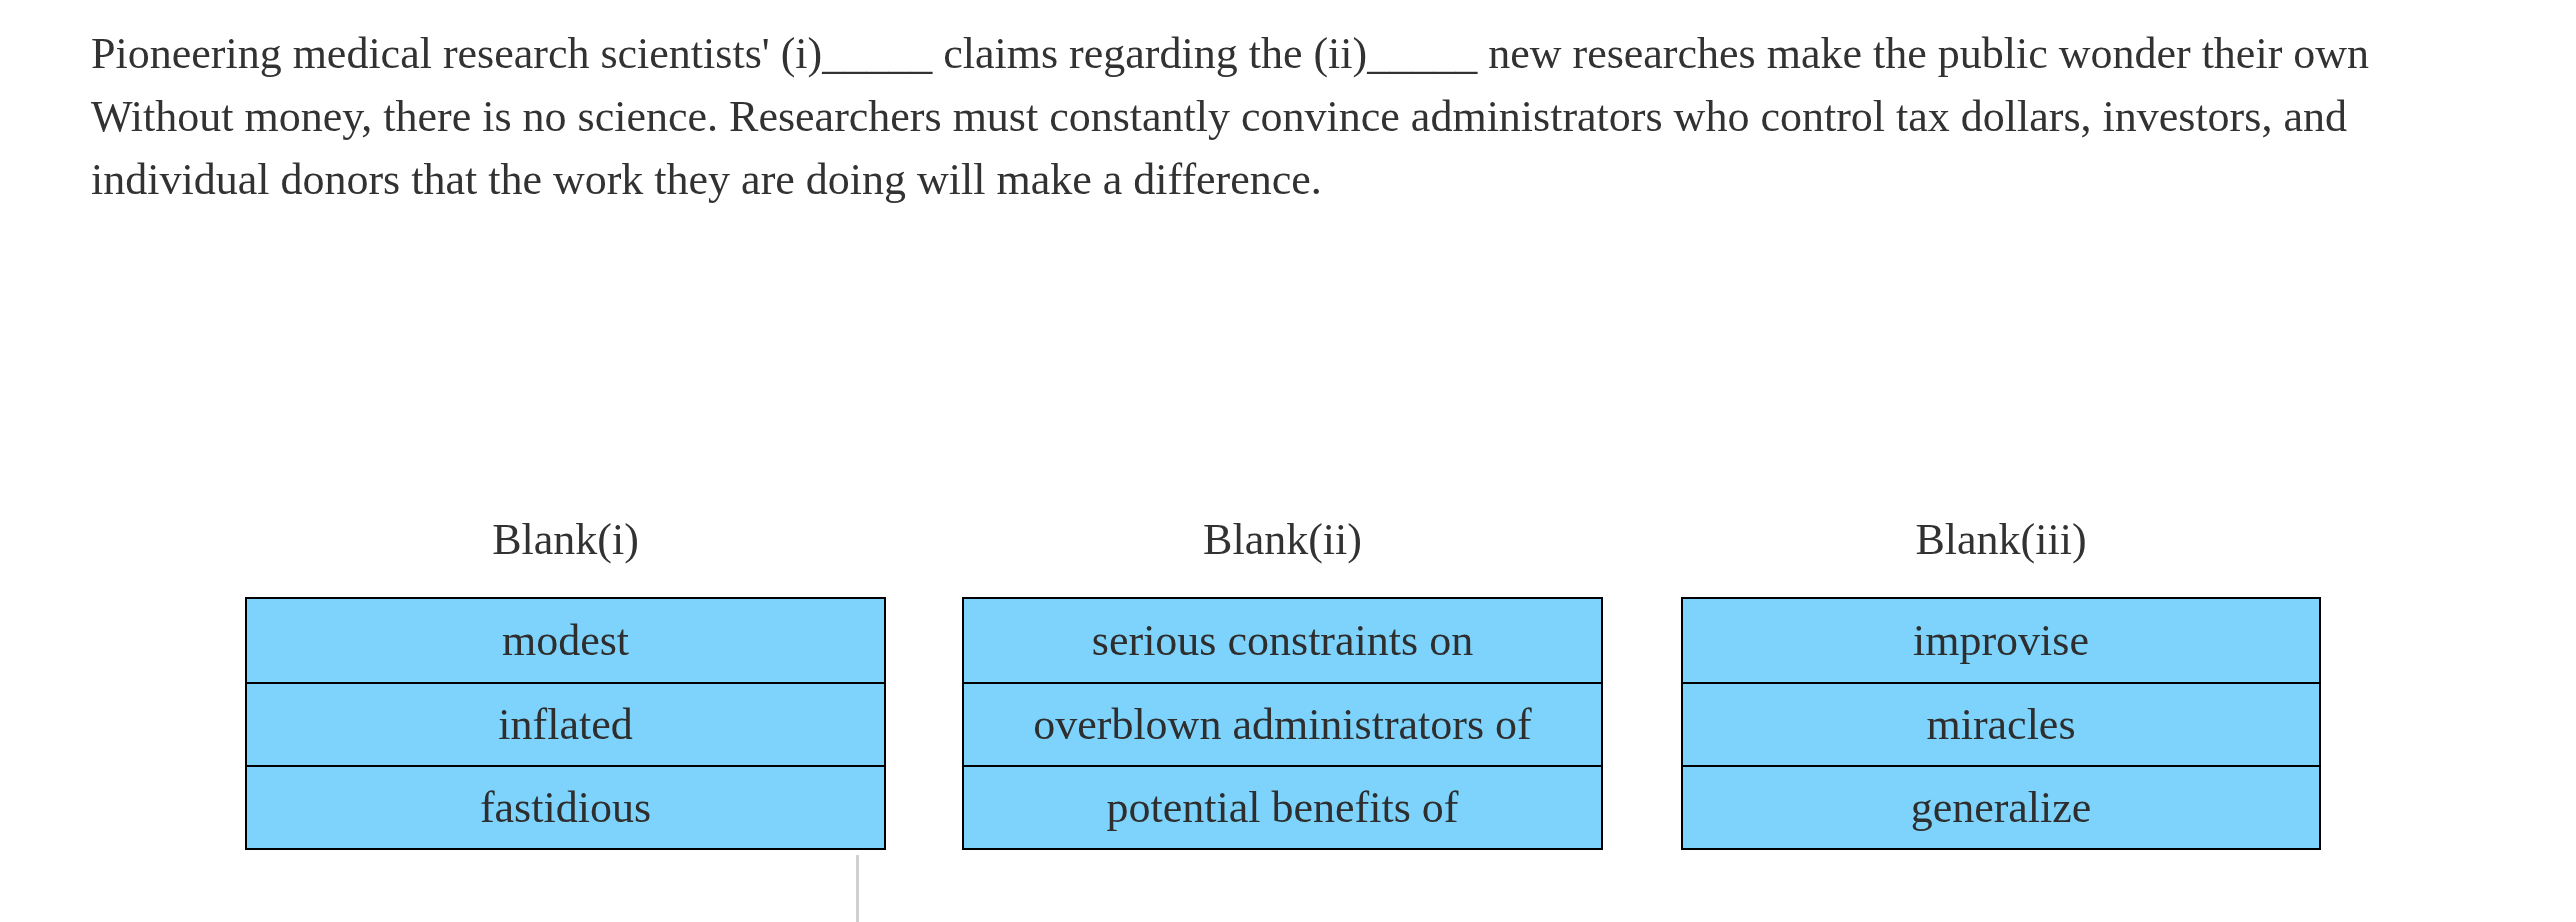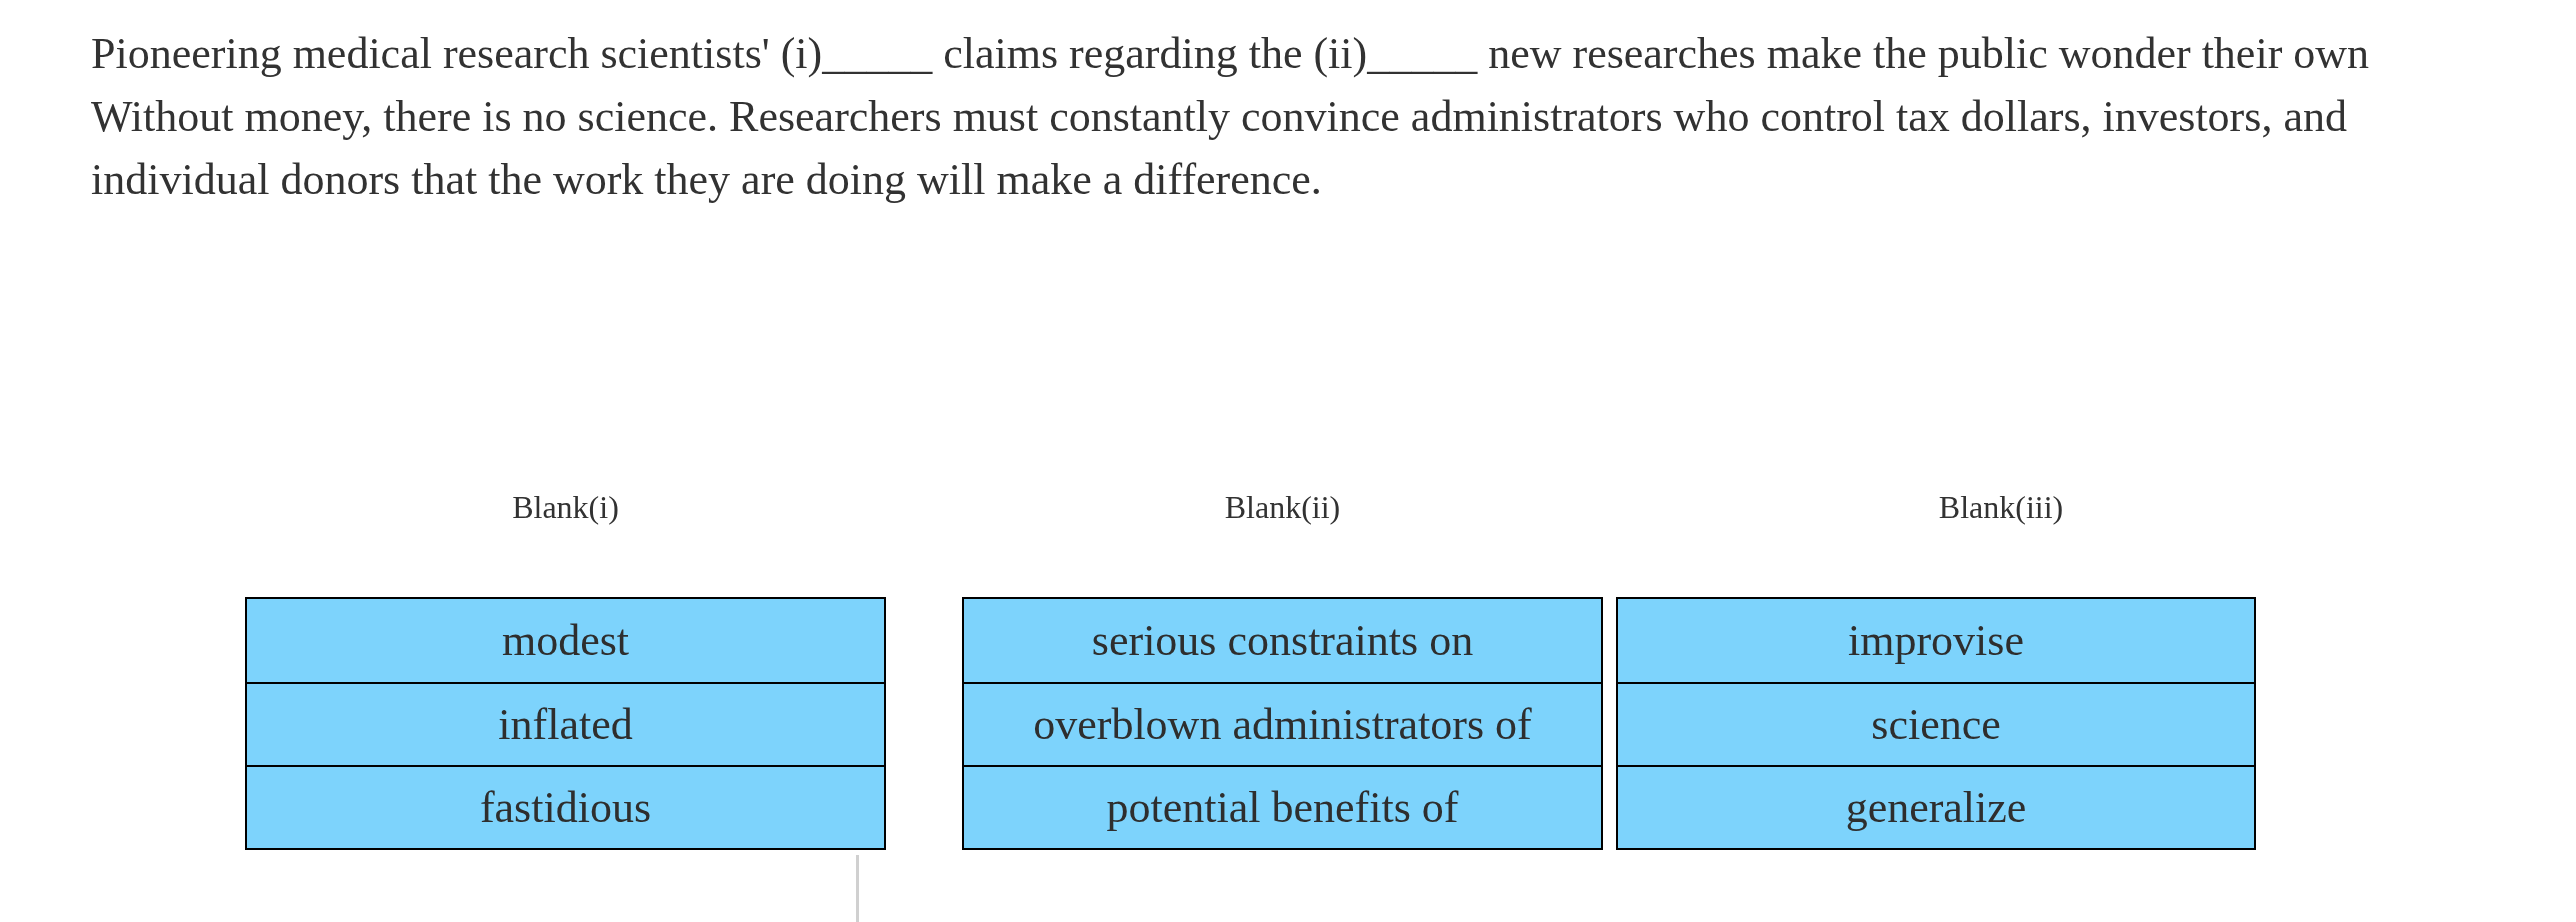--- a/index.html
+++ b/index.html
@@ -25,41 +25,41 @@
     line-height: 63px;
     color: #323232;
   }
   .passage-line {
     white-space: nowrap;
   }
 
   
   .blank-header {
     position: absolute;
-    top: 476px;
-    font-size: 32px;
+    top: 508px;
+    font-size: 44px;
     line-height: 63px;
     text-align: center;
     color: #323232;
   }
   #header-i   { left: 245px;  width: 641px; }
   #header-ii  { left: 962px; width: 641px; }
   #header-iii { left: 1681px; width: 640px; }
 
   
   .option-table {
     position: absolute;
     top: 597px;
     box-sizing: border-box;
     border: 2.5px solid #000000;
     background: #ffffff;
   }
   #table-i   { left: 245px;  width: 641px; }
   #table-ii  { left: 962px; width: 641px; text-align: center; }
-  #table-iii { left: 1616px; width: 640px; }
+  #table-iii { left: 1681px; width: 640px; }
 
   .option-cell {
     box-sizing: border-box;
     height: 83px;
     display: flex;
     align-items: center;
     justify-content: center;
     font-size: 44px;
     color: #2e2e2e;
     background: #7dd3fc;
@@ -99,18 +99,18 @@
 </div>
 
 <div class="option-table" id="table-ii">
   <div class="option-cell">serious constraints on</div>
   <div class="option-cell">overblown administrators of</div>
   <div class="option-cell">potential benefits of</div>
 </div>
 
 <div class="option-table" id="table-iii">
   <div class="option-cell">improvise</div>
-  <div class="option-cell">science</div>
+  <div class="option-cell">miracles</div>
   <div class="option-cell">generalize</div>
 </div>
 
 <div class="faint-divider"></div>
 
 
 </body></html>

